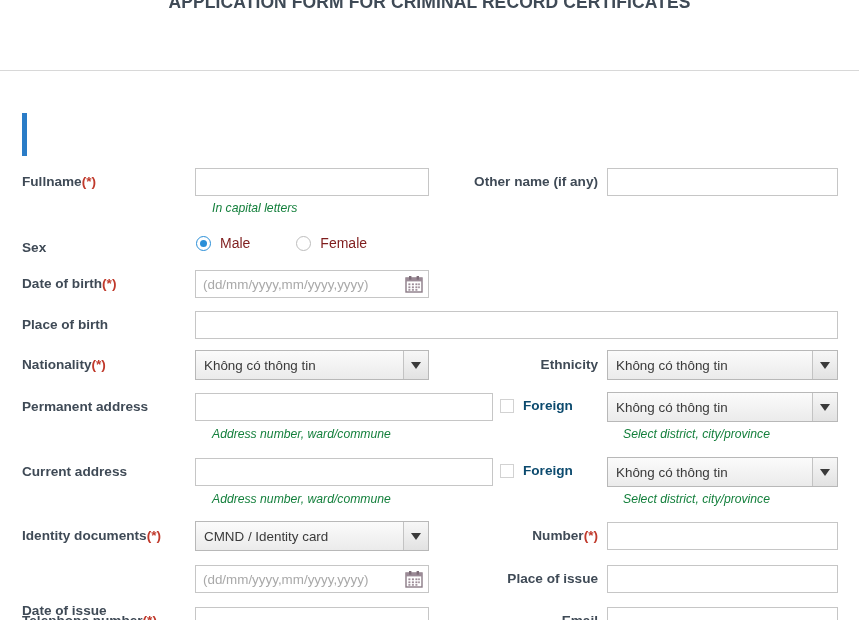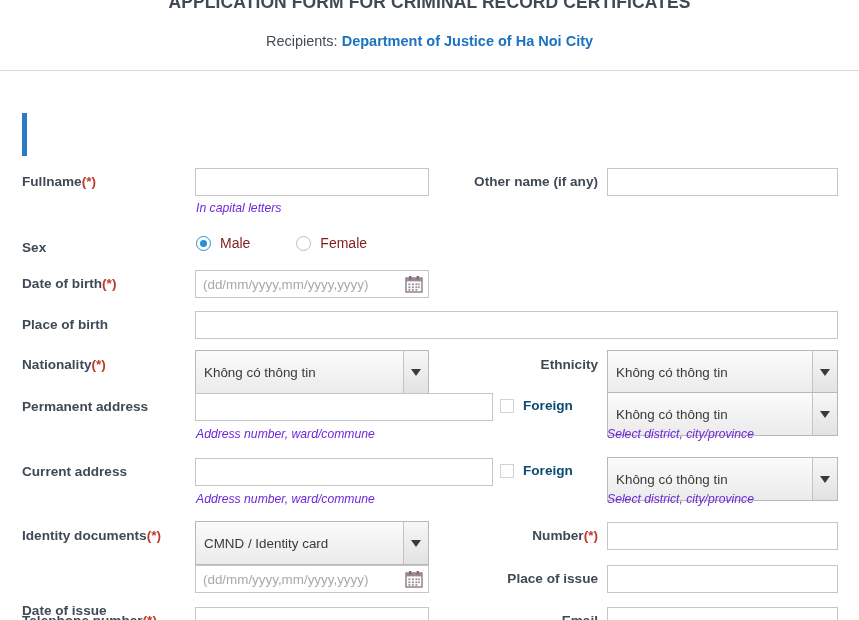--- a/index.html
+++ b/index.html
@@ -70,27 +70,28 @@
     font-size:13.4px;
     color:#555;
     padding:0 7px;
     line-height:26px;
     outline:none;
   }
   .fld::placeholder { color:#a9a9a9; }
 
   .hint {
     position:absolute;
-    font-size:12.2px; font-style:italic; color:#6d28d9;
+    font-size:12.2px; font-style:italic; color:#15803d;
     white-space:nowrap;
+    margin-left:16px;
   }
 
   
   .sel {
-    position:absolute; height:44px;
+    position:absolute; height:30px;
     border:1px solid #b8b8b8;
     background:linear-gradient(#fbfbfb,#ebebeb);
     display:flex; align-items:center;
     cursor:pointer;
   }
   .sel .sel-val {
     flex:1 1 auto; padding-left:8px;
     font-size:13.4px; color:#3a3a3a;
     white-space:nowrap; overflow:hidden;
   }
@@ -137,24 +138,20 @@
     position:absolute; width:18px; height:18px; cursor:pointer;
   }
 </style>
 </head>
 <body>
 
 <div class="page">
 
   <div class="title">APPLICATION FORM FOR CRIMINAL RECORD CERTIFICATES</div>
 
-  <div class="recipients">
-    <span>Recipients:</span>
-    <span class="dept">Department of Justice of Ha Noi City</span>
-  </div>
 
   <div class="divider"></div>
 
   <div class="section-head">
     <div class="section-bar"></div>
   </div>
 
   <div class="form">
 
     <div class="row" style="top:0;">

